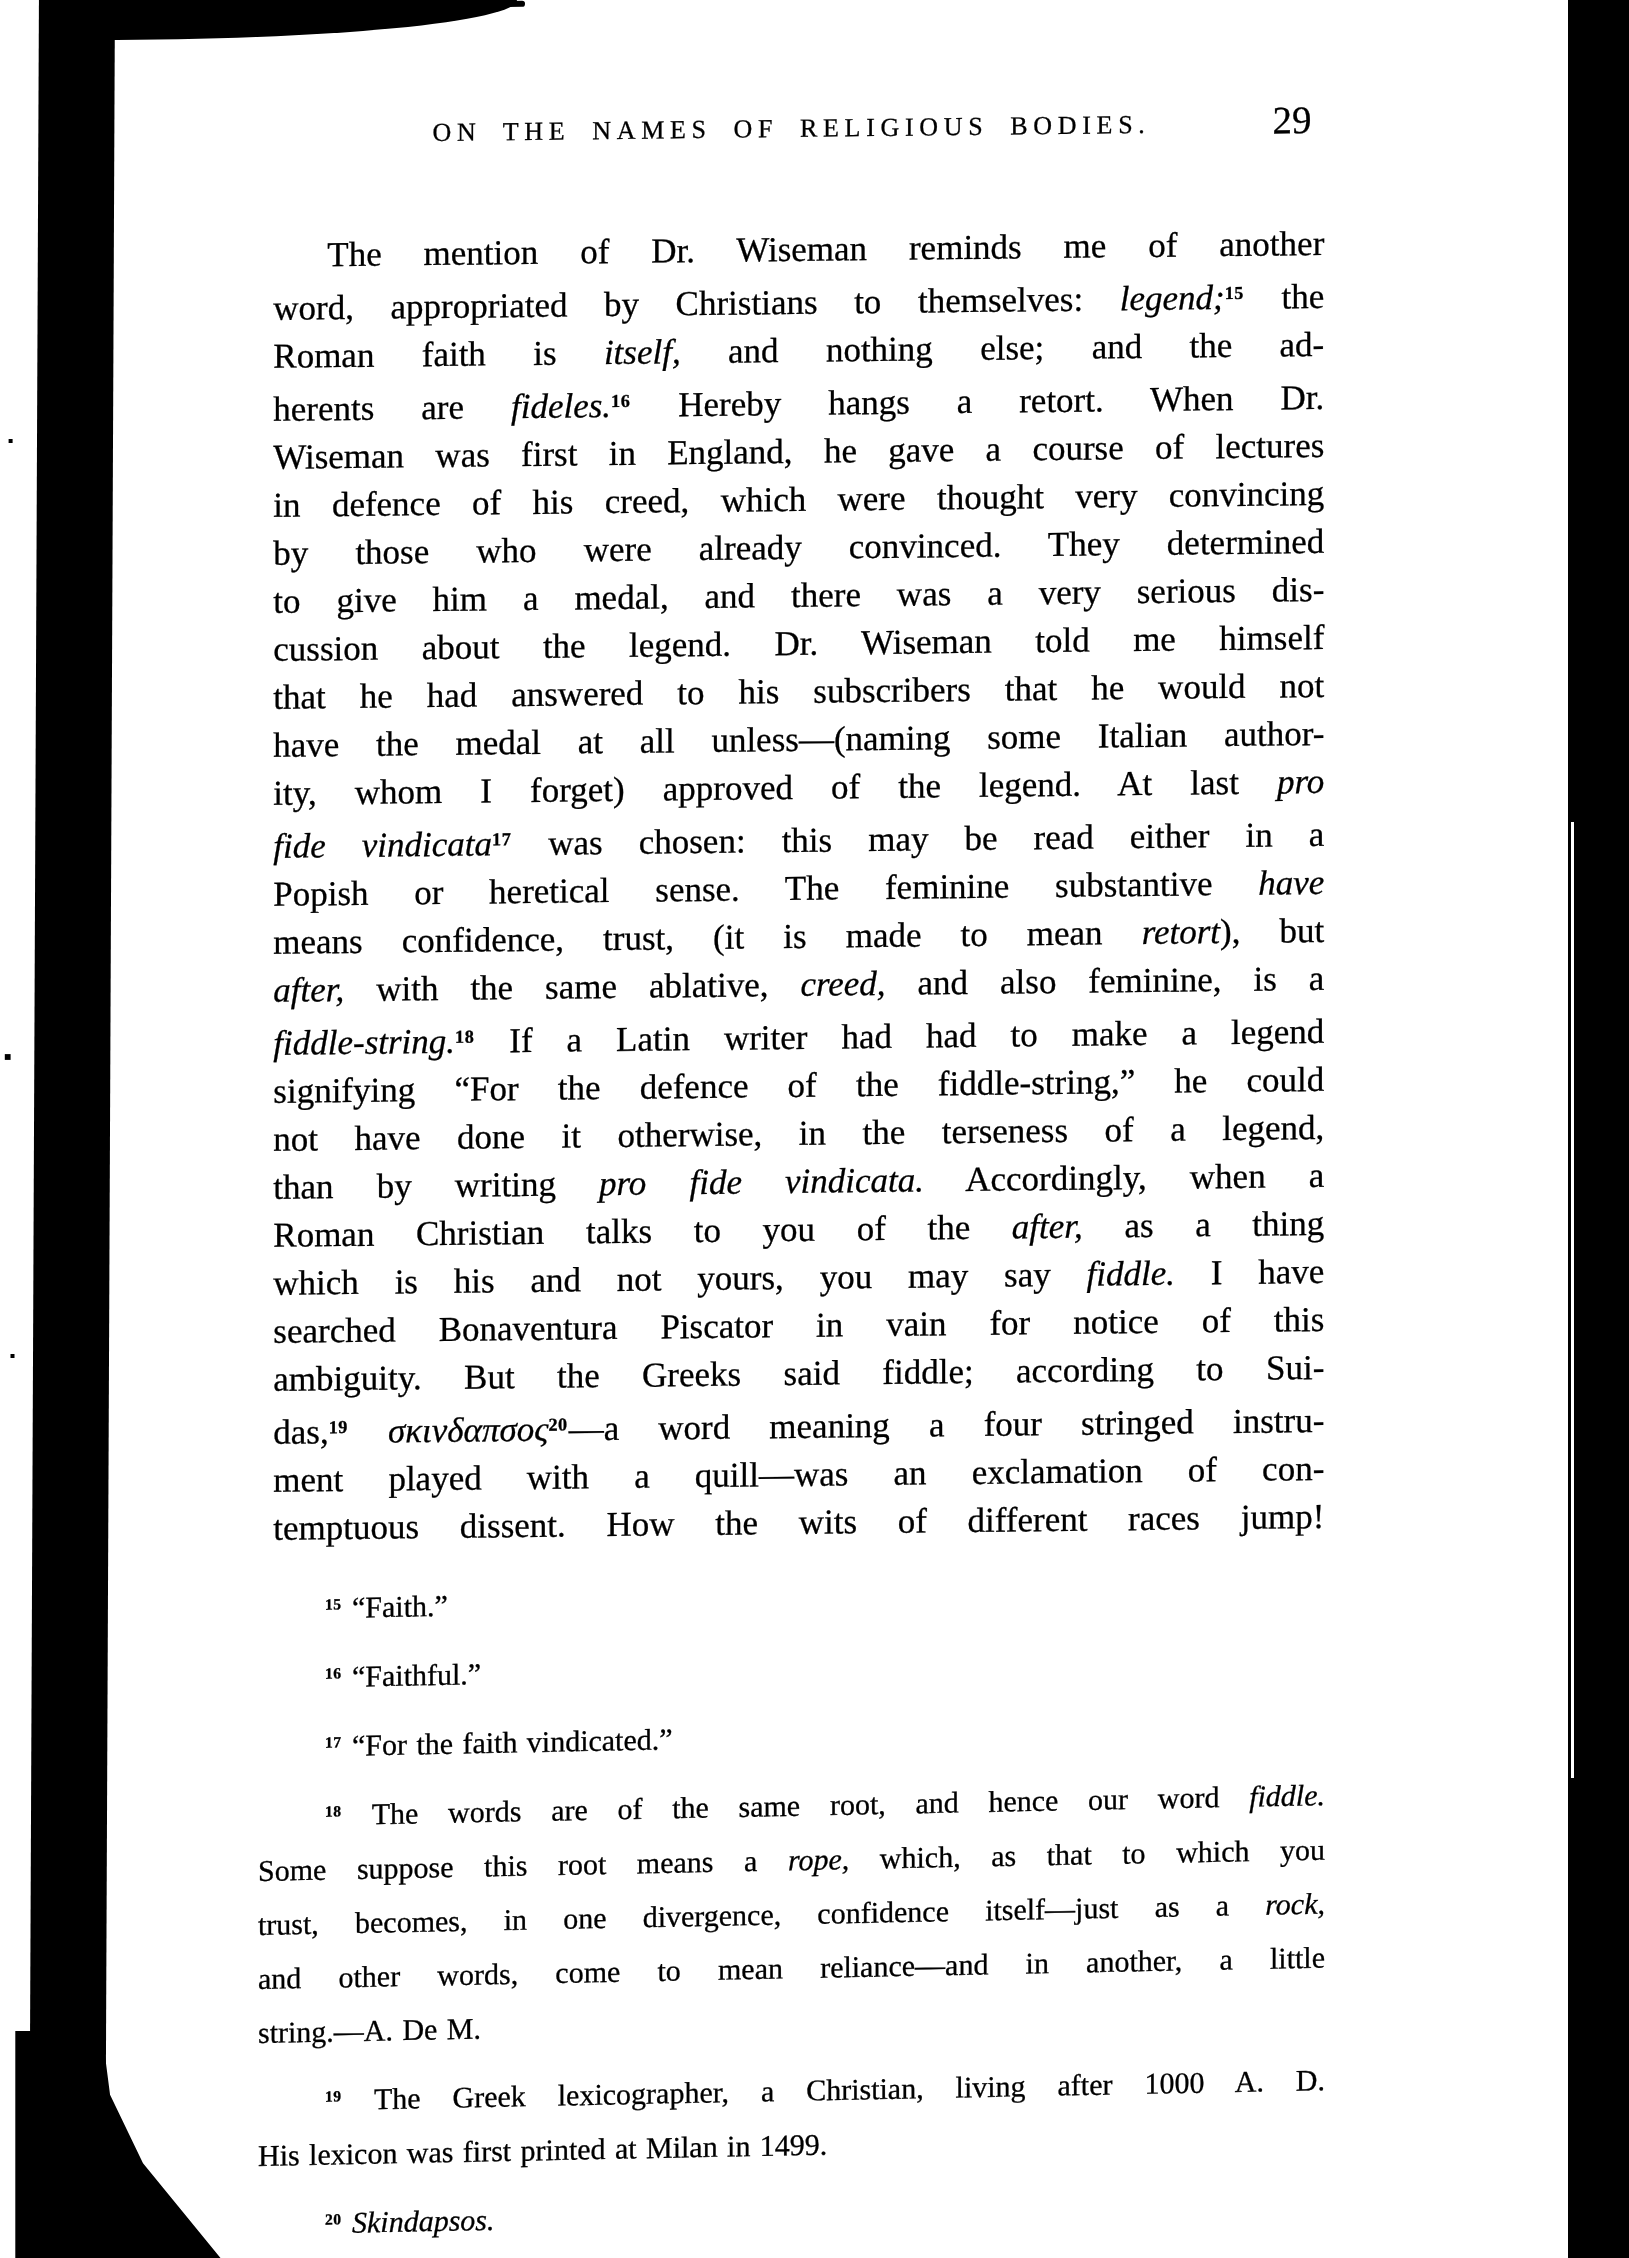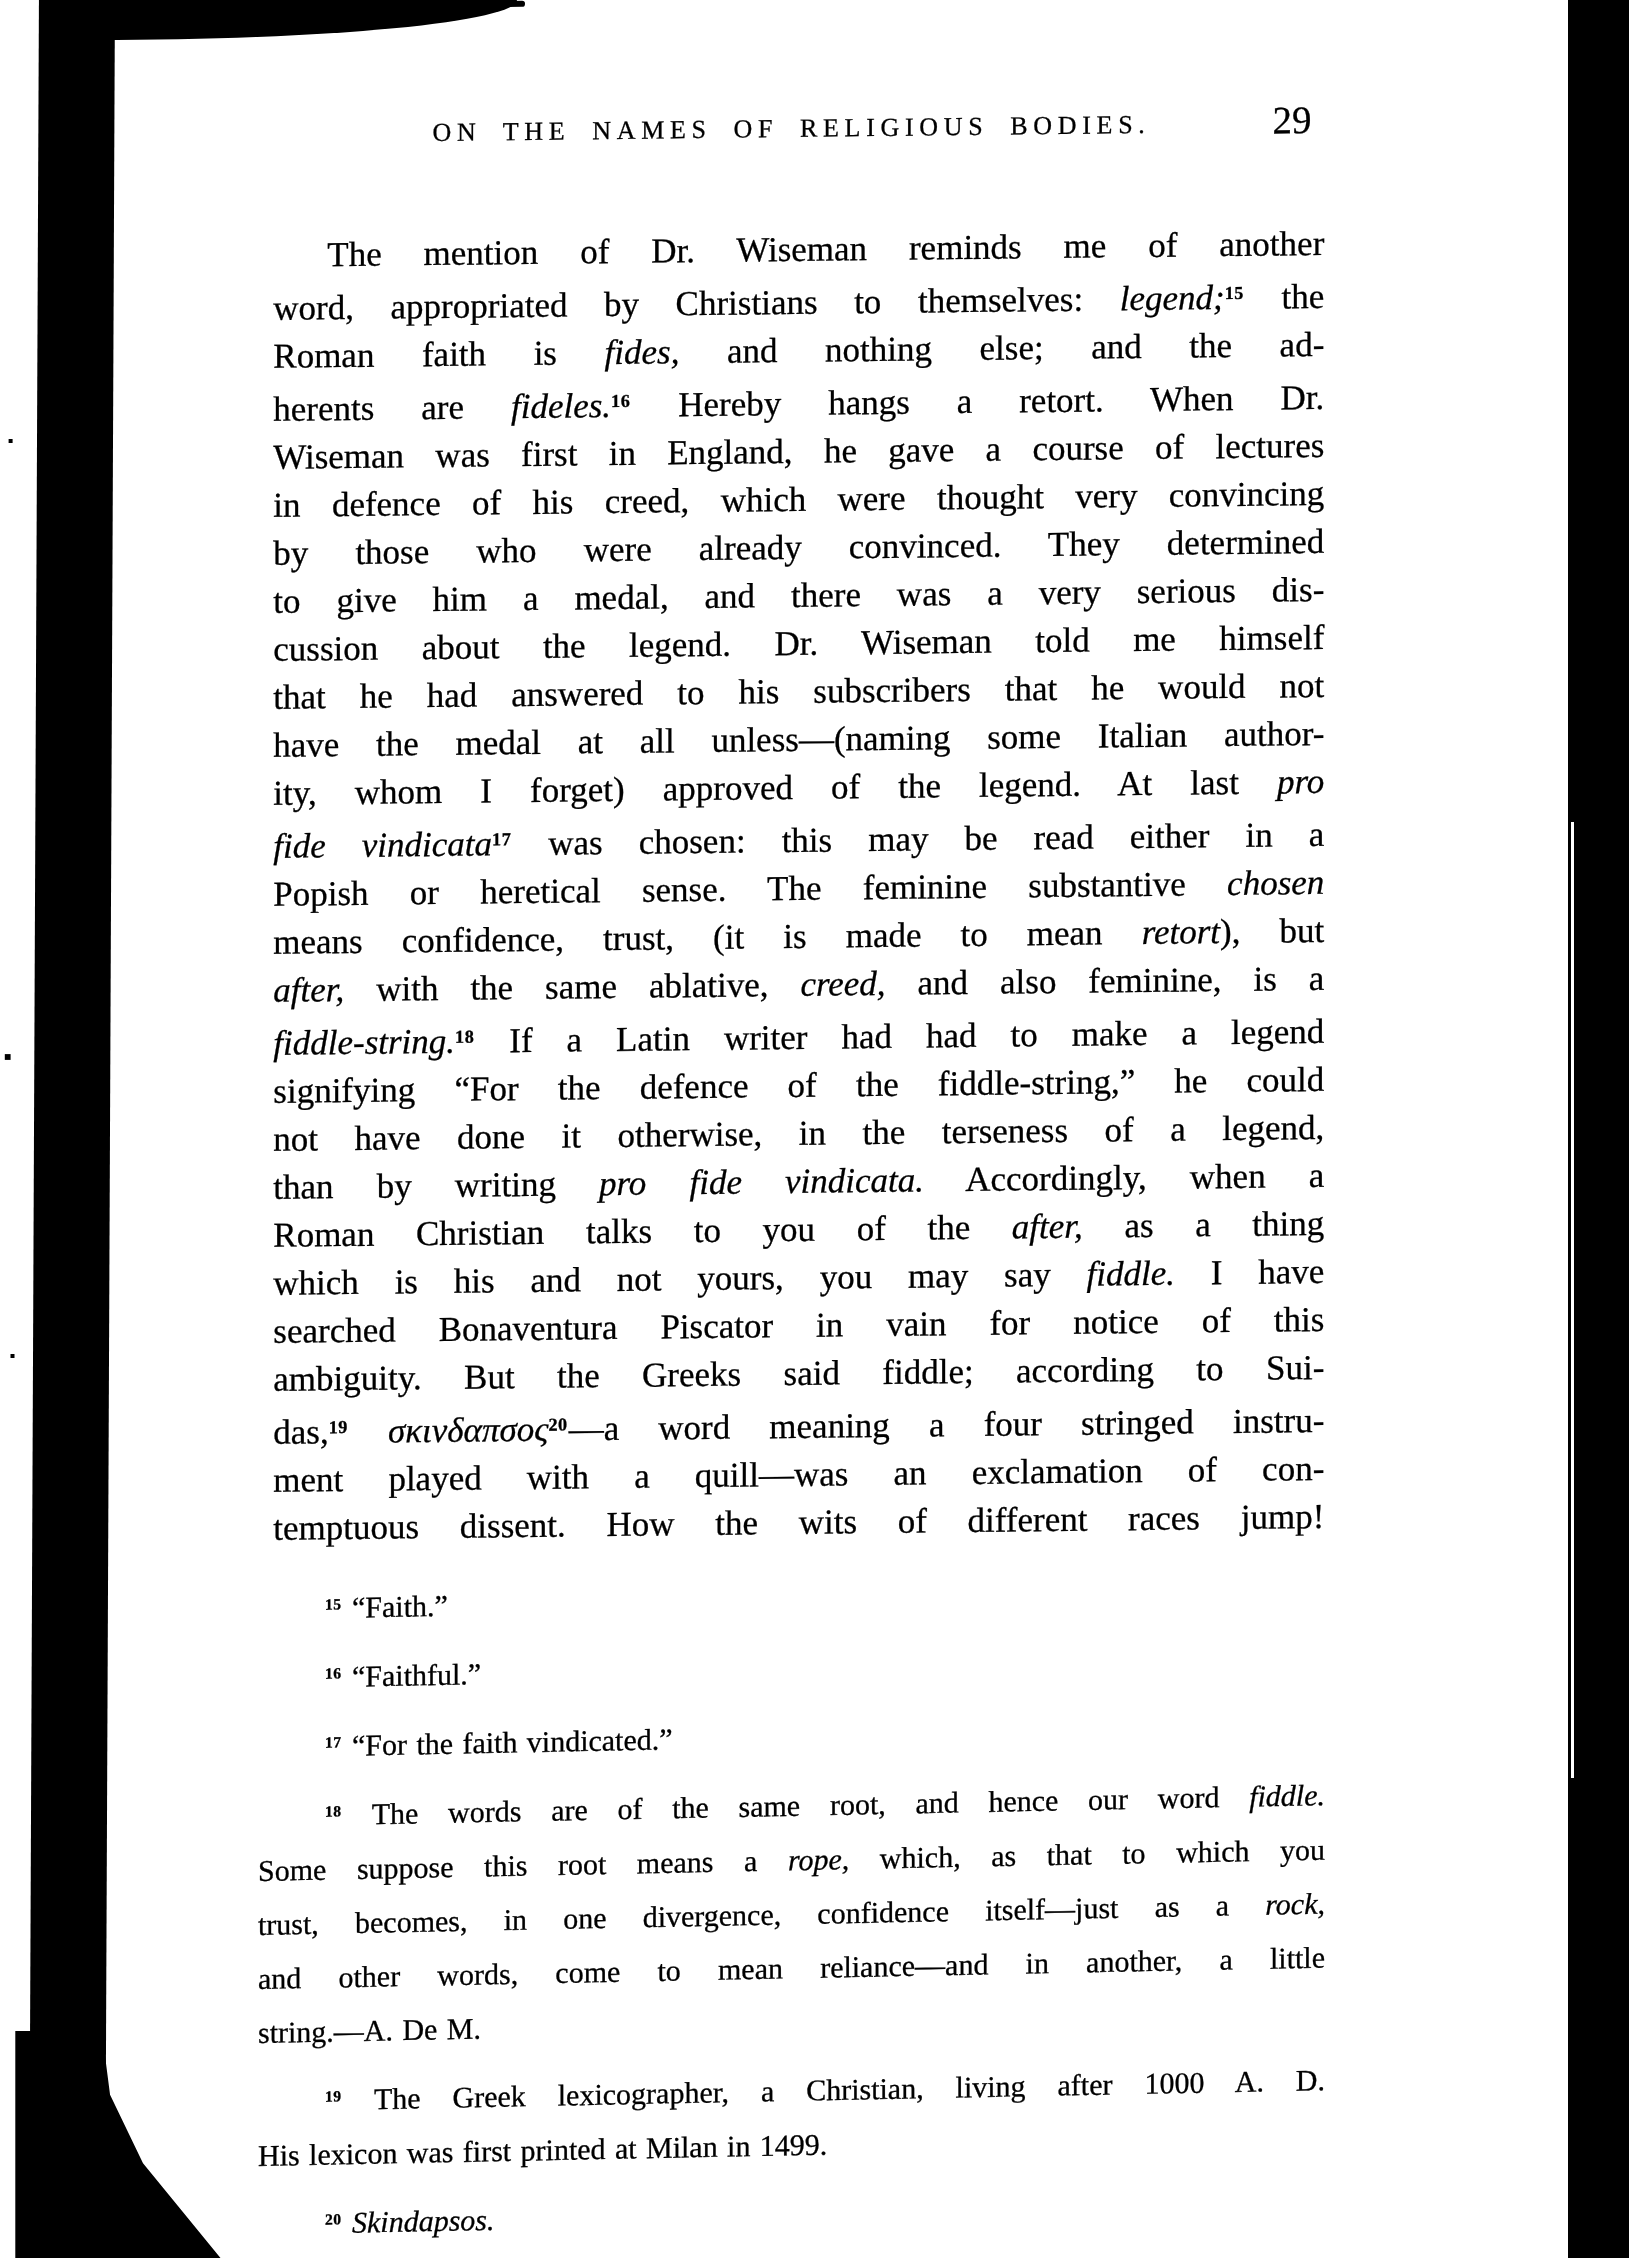--- a/index.html
+++ b/index.html
@@ -61,32 +61,32 @@
   <div class="speck"></div>
 
   <div class="content">
     <div class="runhead">
       <div class="title">ON THE NAMES OF RELIGIOUS BODIES.</div>
       <div class="pagenum">29</div>
     </div>
     <div class="bodytext" id="body-lines">
         <div class="line ind"><span>The mention of Dr. Wiseman reminds me of another</span></div>
         <div class="line"><span>word, appropriated by Christians to themselves: </span><span class="it">legend;</span><span class="sup">15</span><span> the</span></div>
-        <div class="line"><span>Roman faith is </span><span class="it">fides,</span><span> and nothing else; and the ad-</span></div>
+        <div class="line"><span>Roman faith is </span><span class="it">itself,</span><span> and nothing else; and the ad-</span></div>
         <div class="line"><span>herents are </span><span class="it">fideles.</span><span class="sup">16</span><span> Hereby hangs a retort. When Dr.</span></div>
         <div class="line"><span>Wiseman was first in England, he gave a course of lectures</span></div>
         <div class="line"><span>in defence of his creed, which were thought very convincing</span></div>
         <div class="line"><span>by those who were already convinced. They determined</span></div>
         <div class="line"><span>to give him a medal, and there was a very serious dis-</span></div>
         <div class="line"><span>cussion about the legend. Dr. Wiseman told me himself</span></div>
         <div class="line"><span>that he had answered to his subscribers that he would not</span></div>
         <div class="line"><span>have the medal at all unless—(naming some Italian author-</span></div>
         <div class="line"><span>ity, whom I forget) approved of the legend. At last </span><span class="it">pro</span></div>
         <div class="line"><span class="it">fide vindicata</span><span class="sup">17</span><span> was chosen: this may be read either in a</span></div>
-        <div class="line"><span>Popish or heretical sense. The feminine substantive </span><span class="it">chosen</span></div>
+        <div class="line"><span>Popish or heretical sense. The feminine substantive </span><span class="it">have</span></div>
         <div class="line"><span>means confidence, trust, (it is made to mean </span><span class="it">retort</span><span>), but</span></div>
         <div class="line"><span class="it">after,</span><span> with the same ablative, </span><span class="it">creed,</span><span> and also feminine, is a</span></div>
         <div class="line"><span class="it">fiddle-string.</span><span class="sup">18</span><span> If a Latin writer had had to make a legend</span></div>
         <div class="line"><span>signifying “For the defence of the fiddle-string,” he could</span></div>
         <div class="line"><span>not have done it otherwise, in the terseness of a legend,</span></div>
         <div class="line"><span>than by writing </span><span class="it">pro fide vindicata.</span><span> Accordingly, when a</span></div>
         <div class="line"><span>Roman Christian talks to you of the </span><span class="it">after,</span><span> as a thing</span></div>
         <div class="line"><span>which is his and not yours, you may say </span><span class="it">fiddle.</span><span> I have</span></div>
         <div class="line"><span>searched Bonaventura Piscator in vain for notice of this</span></div>
         <div class="line"><span>ambiguity. But the Greeks said fiddle; according to Sui-</span></div>

